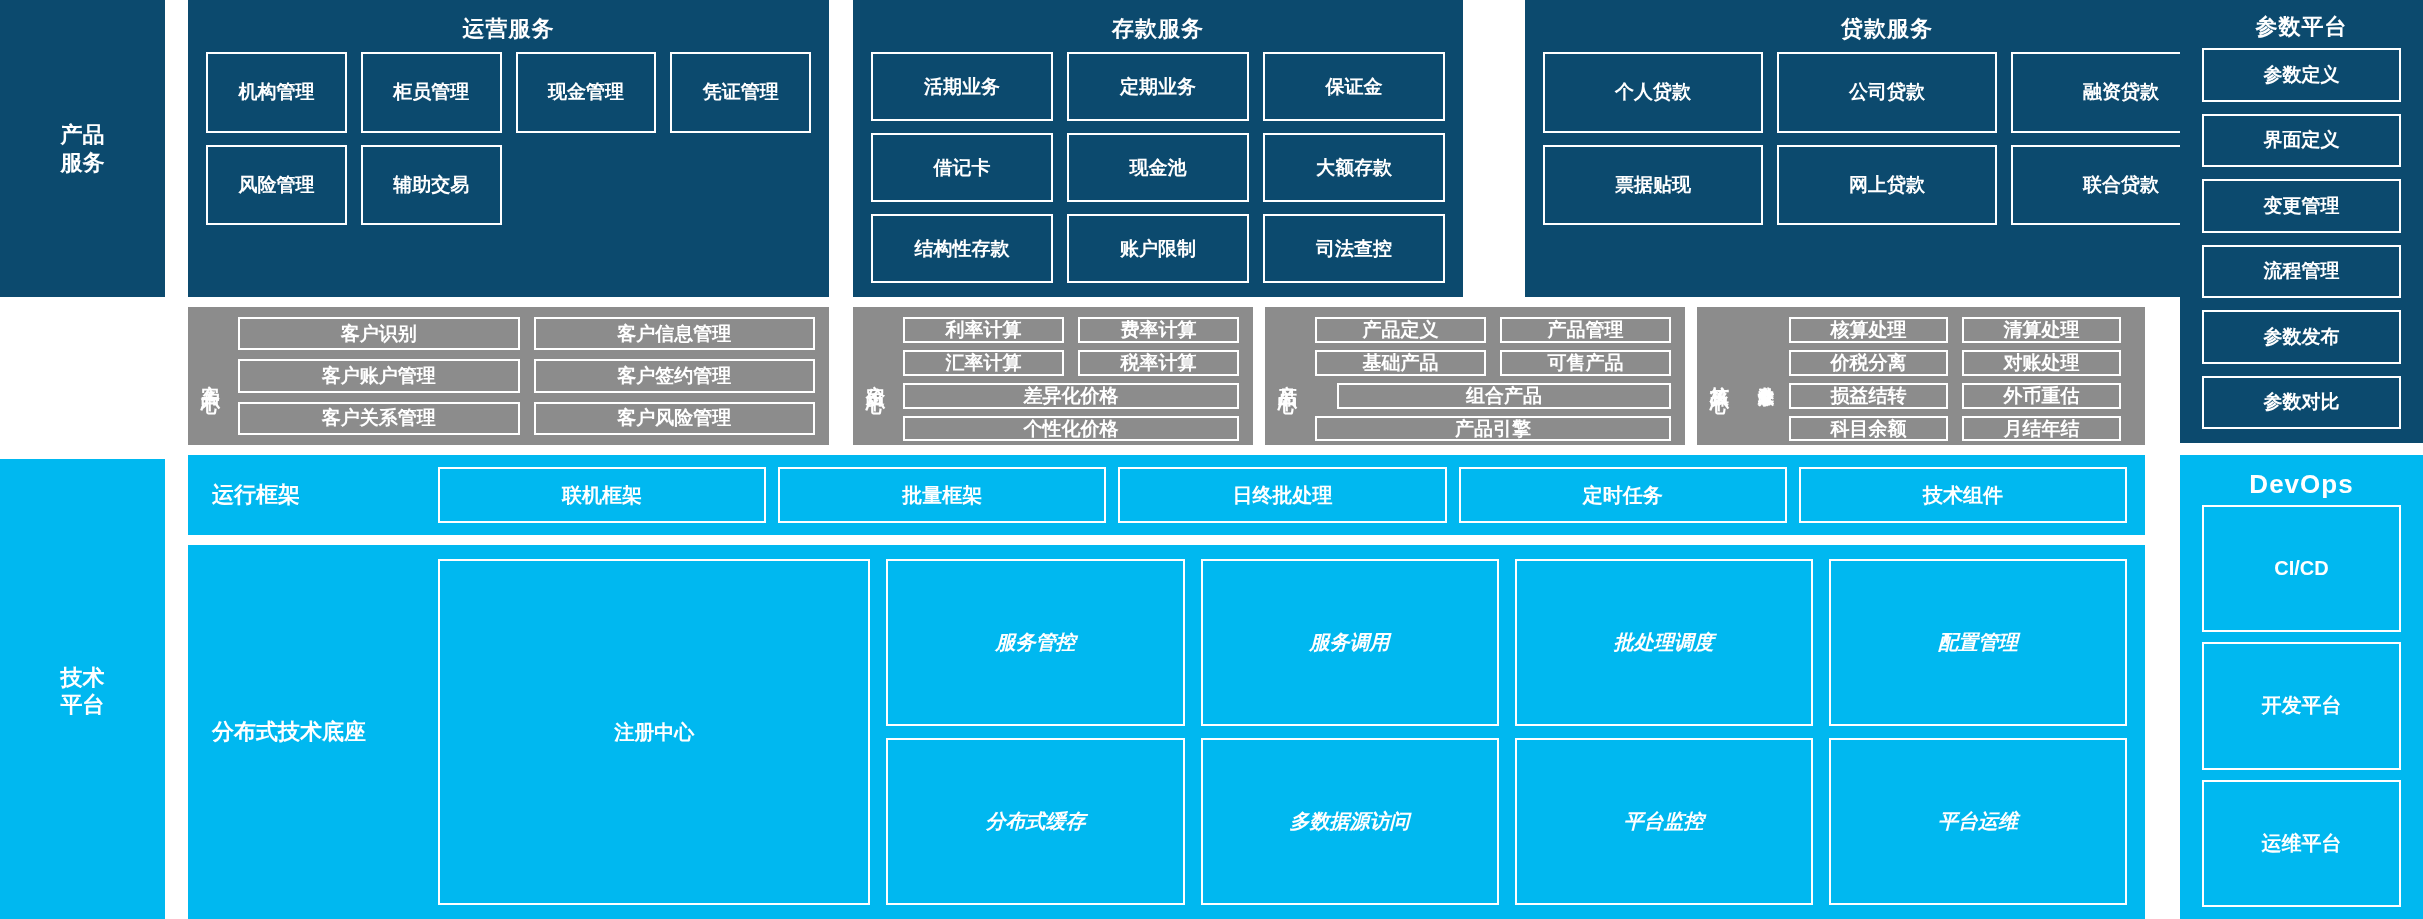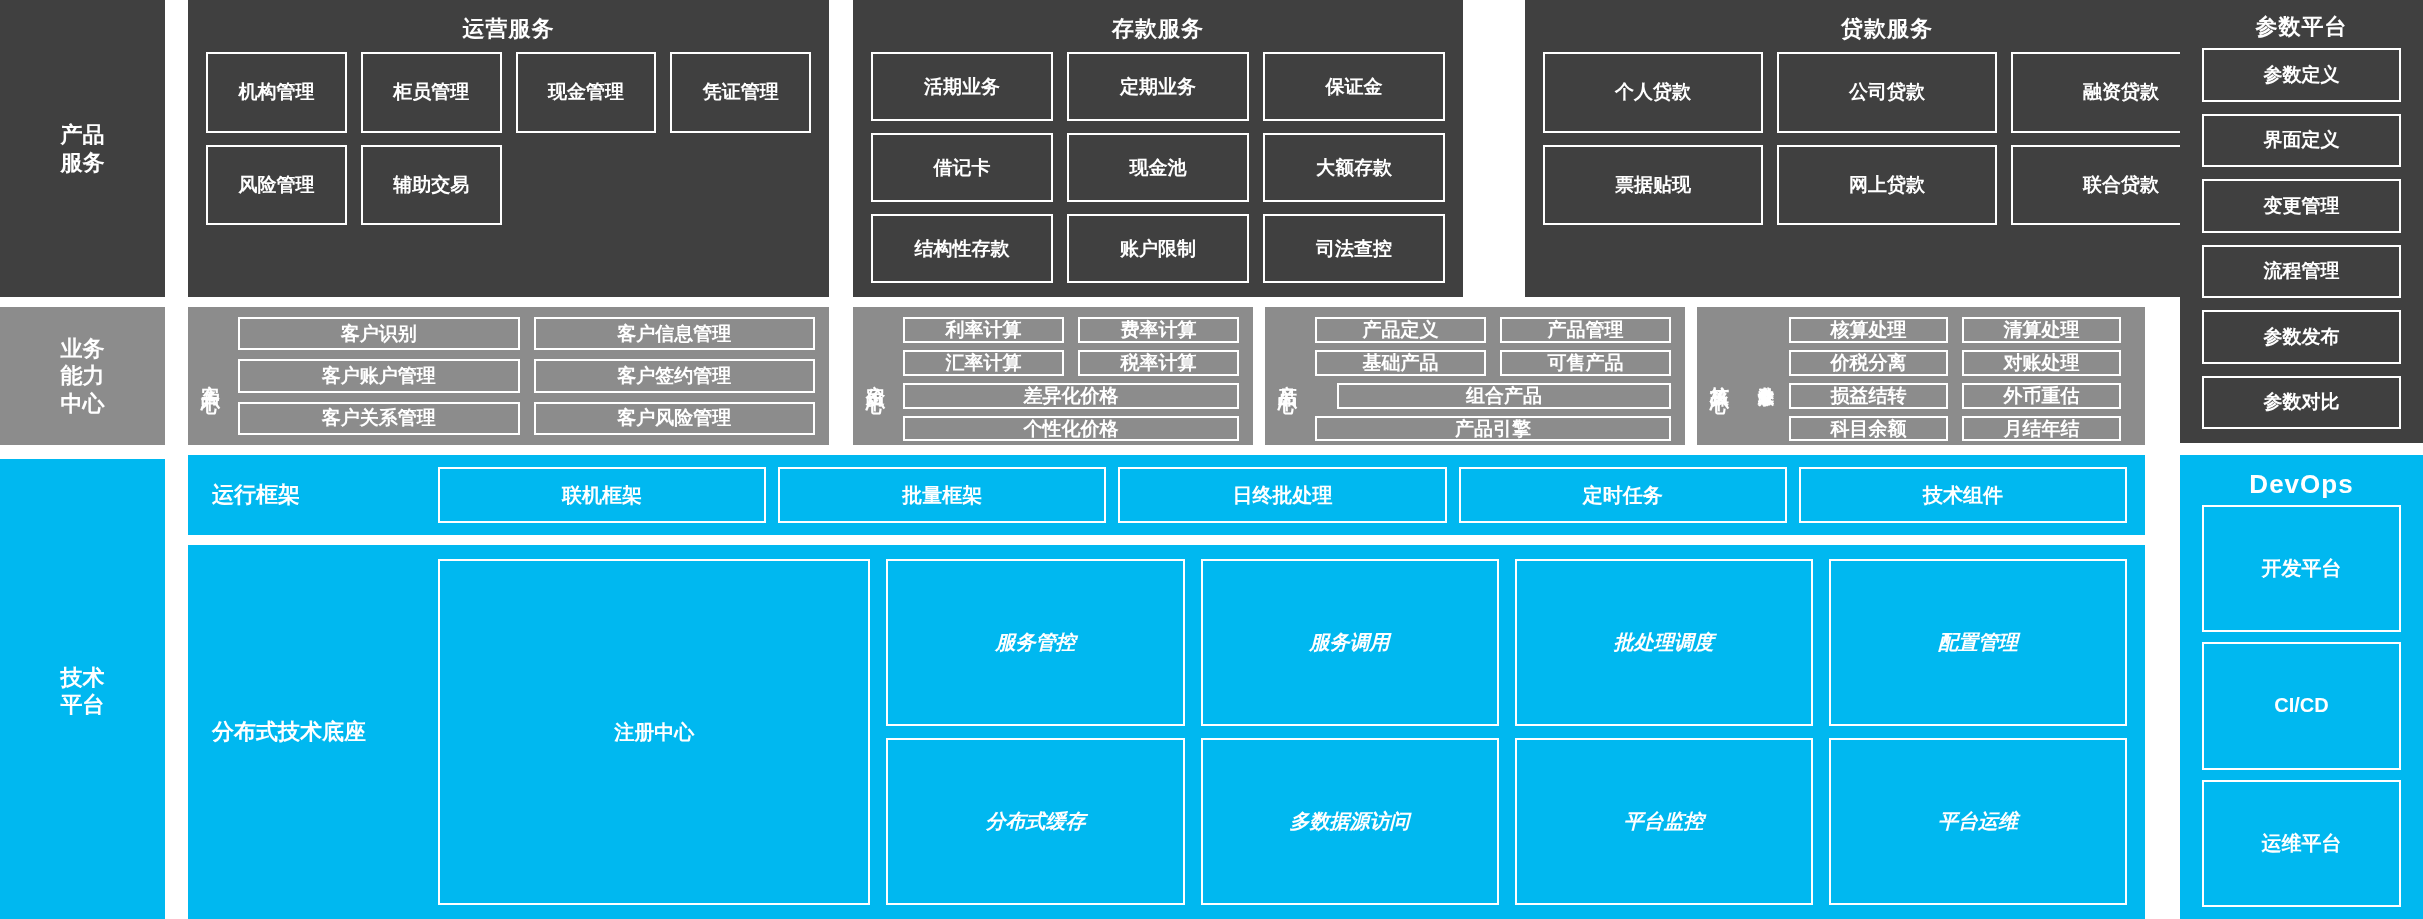--- a/index.html
+++ b/index.html
@@ -32,21 +32,21 @@
     line-height: 1.15;
   }
   .vlabel {
     display: flex; align-items: center; justify-content: center;
     color: #ffffff; font-weight: bold;
     writing-mode: vertical-rl; text-orientation: upright;
     letter-spacing: 3px; line-height: 1;
   }
 
   
-  .teal { background: #404040; }
+  .teal { background: #0c4a6e; }
   .bright { background: #00B8F0; }
   .gray { background: #8C8C8C; }
 
   #product-service-label { left:0; top:0; width:165px; height:297px; font-size:22px;text-align:center; }
 
   .svc-group { position:absolute; top:0; height:297px; }
   .svc-group .group-title { font-size:22px; padding-top:14px; }
   .svc-grid {
     position:absolute; left:0; right:0; top:52px; bottom:14px;
     display:grid; gap:12px 14px; padding:0 18px;
@@ -118,23 +118,20 @@
 </style>
 </head>
 <body>
 
 <div class="canvas">
 
   <div class="side-label teal" id="product-service-label">
     <span>产品<br>服务</span>
   </div>
 
-  <div class="side-label gray" id="biz-capability-label">
-    <span>业务<br>能力<br>中心</span>
-  </div>
 
   <div class="side-label bright" id="tech-platform-label">
     <span>技术<br>平台</span>
   </div>
 
   <div class="svc-group teal" id="grp-operation">
     <div class="group-title">运营服务</div>
     <div class="svc-grid">
       <div class="tile">机构管理</div>
       <div class="tile">柜员管理</div>
@@ -180,22 +177,22 @@
       <div class="tile">变更管理</div>
       <div class="tile">流程管理</div>
       <div class="tile">参数发布</div>
       <div class="tile">参数对比</div>
     </div>
   </div>
 
   <div class="bright" id="devops">
     <div class="group-title">DevOps</div>
     <div id="devops-list">
+      <div class="tile">CI/CD</div>
       <div class="tile">开发平台</div>
-      <div class="tile">CI/CD</div>
       <div class="tile">运维平台</div>
     </div>
   </div>
 
   <div class="center-group gray" id="grp-customer">
     <div class="vlabel" style="font-size:19px;">客户中心</div>
     <div class="center-body">
       <div style="display:grid;grid-template-columns:1fr 1fr;grid-template-rows:1fr 1fr 1fr;gap:9px 14px;height:100%;">
         <div class="tile">客户识别</div>
         <div class="tile">客户信息管理</div>

